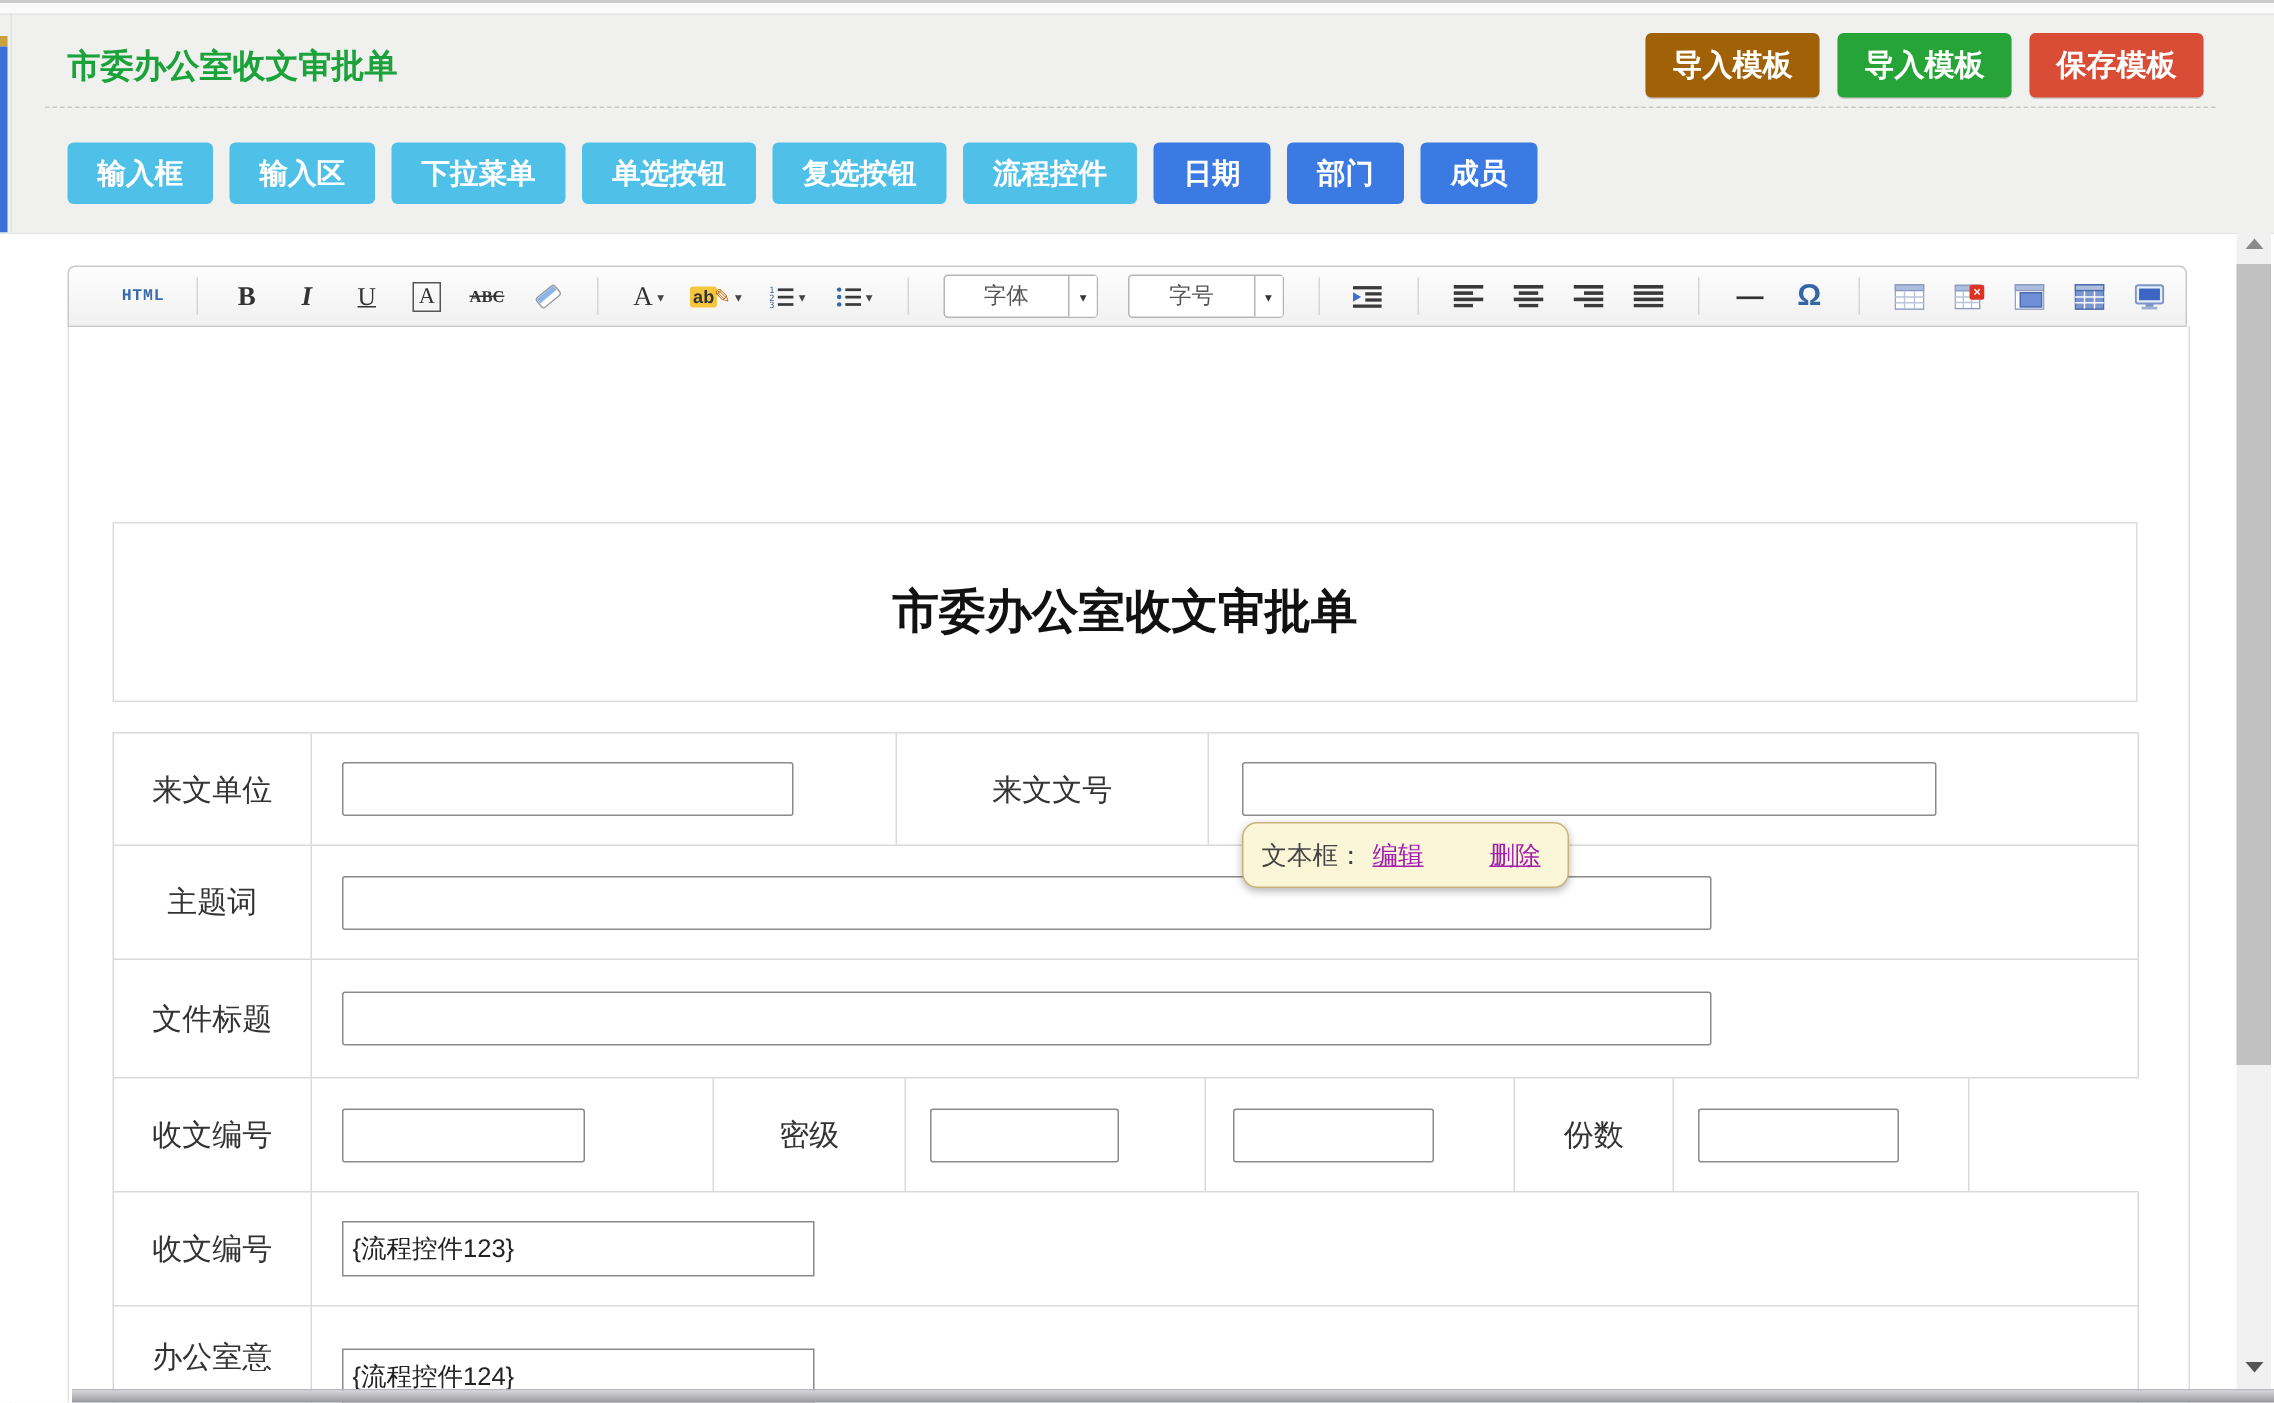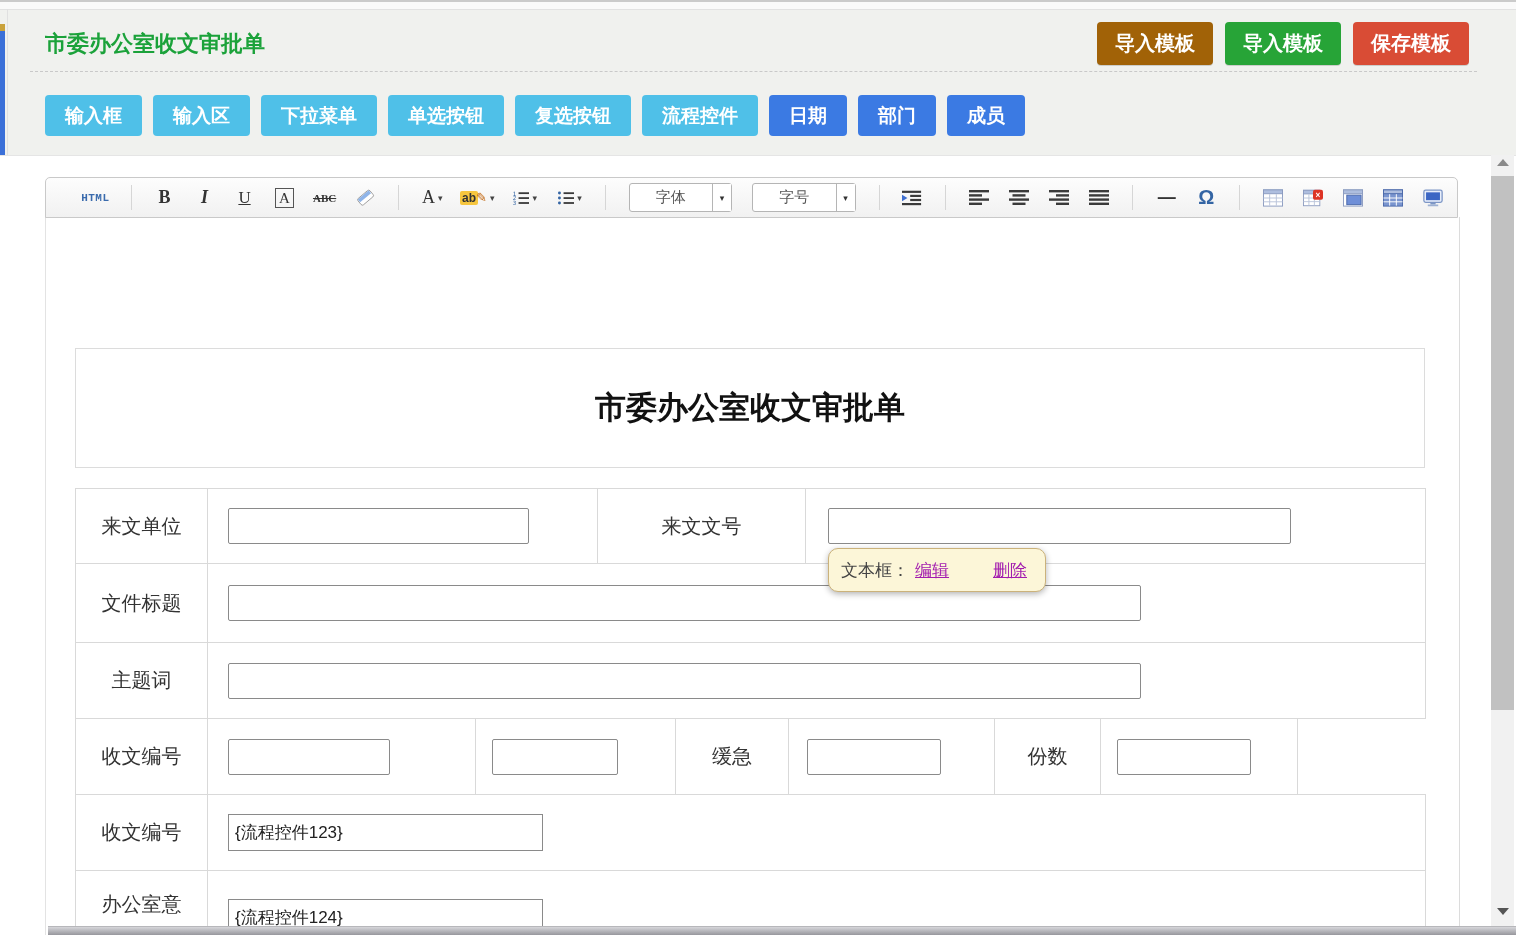--- a/index.html
+++ b/index.html
@@ -312,41 +312,41 @@
     <div class="frow" style="height:74px">
       <div class="fcell flabel" style="width:132px">来文单位</div>
       <div class="fcell" style="width:390px;padding-left:20px">
         <input class="txt" style="width: 301px;">
       </div>
       <div class="fcell flabel" style="width:208px">来文文号</div>
       <div class="fcell" style="width:620px;padding-left:22px">
         <input class="txt" style="width: 463px;">
       </div>
     </div>
+    <div class="frow" style="height:75px">
+      <div class="fcell flabel" style="width:132px">主题词</div>
+      <div class="fcell" style="width:1218px;padding-left:20px">
+        <input class="txt" style="width: 913px;">
+      </div>
+    </div>
     <div class="frow" style="height:78px">
       <div class="fcell flabel" style="width:132px">文件标题</div>
       <div class="fcell" style="width:1218px;padding-left:20px">
         <input class="txt" style="width: 913px;">
       </div>
     </div>
     <div class="frow" style="height:75px">
-      <div class="fcell flabel" style="width:132px">主题词</div>
-      <div class="fcell" style="width:1218px;padding-left:20px">
-        <input class="txt" style="width: 913px;">
-      </div>
-    </div>
-    <div class="frow" style="height:75px">
       <div class="fcell flabel" style="width:132px">收文编号</div>
       <div class="fcell" style="width:268px;padding-left:20px">
         <input class="txt" style="width: 162px;">
       </div>
+      <div class="fcell flabel" style="width:128px">密级</div>
       <div class="fcell" style="width:200px;padding-left:16px">
         <input class="txt" style="width: 126px;">
       </div>
-      <div class="fcell flabel" style="width:113px">缓急</div>
       <div class="fcell" style="width:206px;padding-left:18px">
         <input class="txt" style="width: 134px;">
       </div>
       <div class="fcell flabel" style="width:106px">份数</div>
       <div class="fcell" style="width:197px;padding-left:16px">
         <input class="txt" style="width: 134px;">
       </div>
     </div>
     <div class="frow" style="height:75px">
       <div class="fcell flabel" style="width:132px">收文编号</div>

